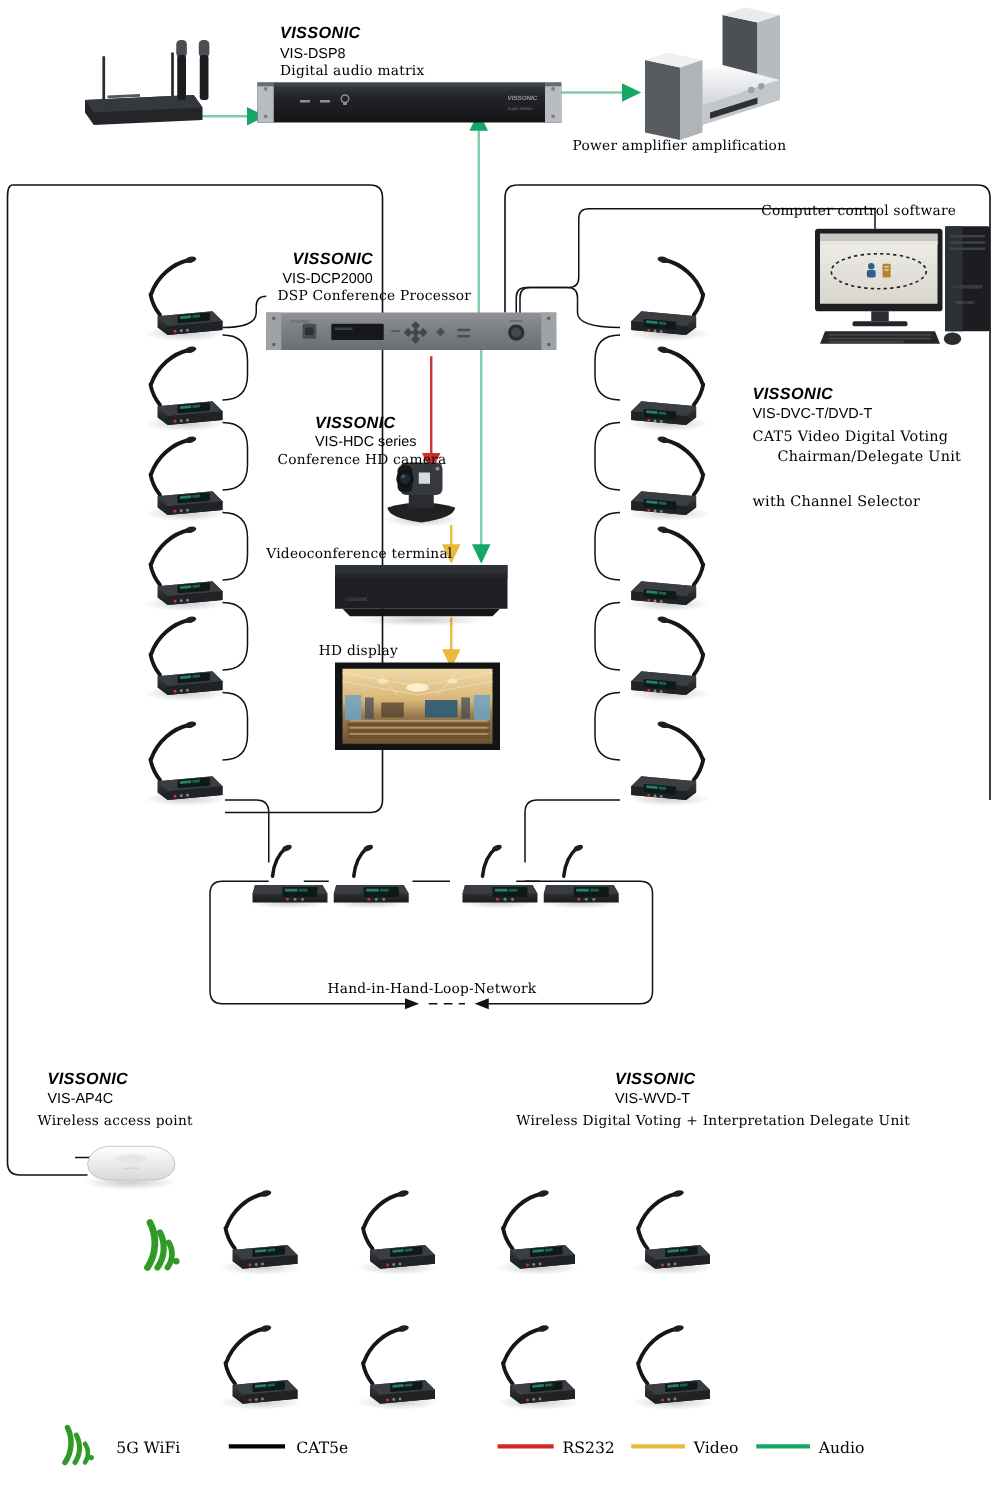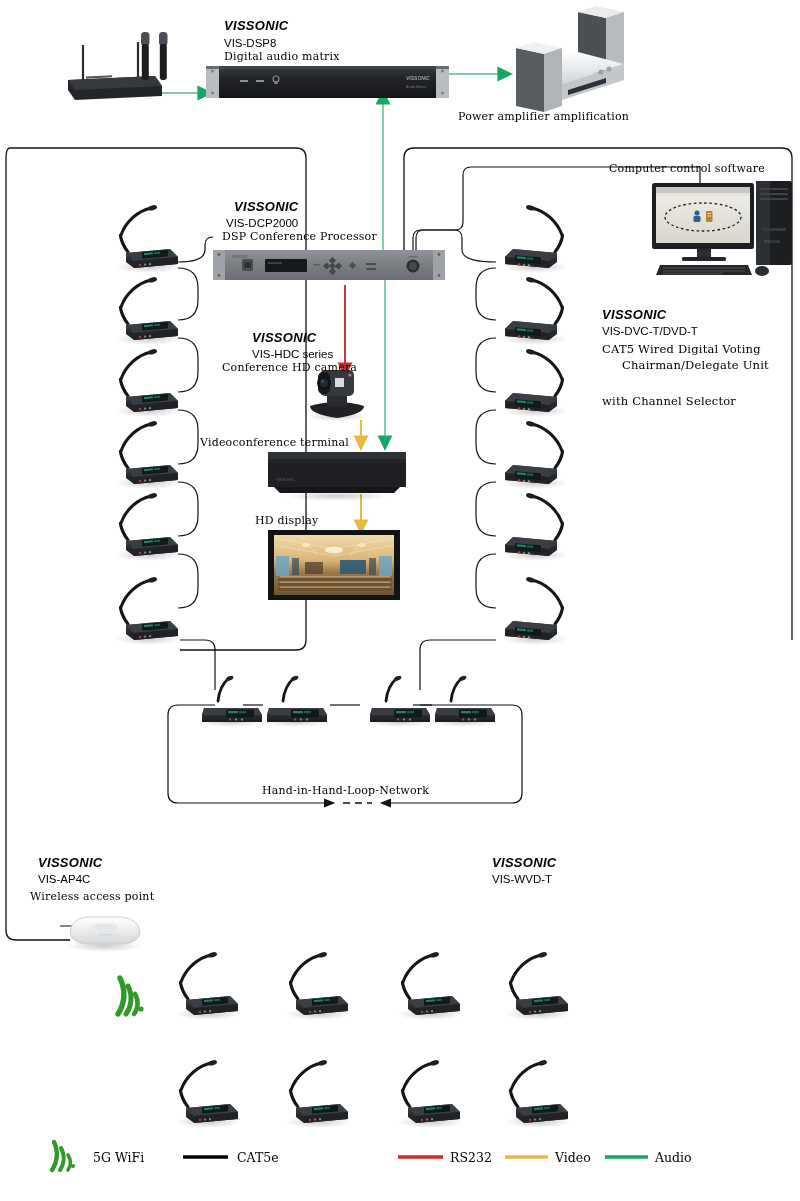--- a/index.html
+++ b/index.html
@@ -469,38 +469,39 @@
   <div class="lbl brand" style="left:234px;top:199px;">VISSONIC</div>
   <div class="lbl model" style="left:226px;top:216px;">VIS-DCP2000</div>
   <div class="lbl desc" style="left:222px;top:230px;">DSP Conference Processor</div>
 
   <div class="lbl desc" style="left:609px;top:162px;">Computer control software</div>
 
   <div class="lbl brand" style="left:252px;top:330px;">VISSONIC</div>
   <div class="lbl model" style="left:252px;top:347px;">VIS-HDC series</div>
   <div class="lbl desc" style="left:222px;top:361px;">Conference HD camera</div>
 
-  <div class="lbl desc" style="left:200px;top:436px;">Videoconference terminal</div>
+  <div class="lbl desc" style="left:200px;top:436px;padding-left:13px;">Videoconference terminal</div>
 
   <div class="lbl desc" style="left:255px;top:514px;">HD display</div>
 
   <div class="lbl brand" style="left:602px;top:307px;">VISSONIC</div>
   <div class="lbl model" style="left:602px;top:324px;">VIS-DVC-T/DVD-T</div>
-  <div class="lbl desc-sm" style="left:602px;top:342px;">CAT5 Wired Digital Voting</div>
+  <div class="lbl desc-sm" style="left:602px;top:342px;">CAT5 Video Digital Voting</div>
   <div class="lbl desc-sm" style="left:602px;top:358px;margin-left:20px;">Chairman/Delegate Unit</div>
   <div class="lbl desc-sm" style="left:602px;top:394px;">with Channel Selector</div>
 
   <div class="lbl desc" style="left:262px;top:784px;">Hand-in-Hand-Loop-Network</div>
 
   <div class="lbl brand" style="left:38px;top:855px;">VISSONIC</div>
   <div class="lbl model" style="left:38px;top:872px;">VIS-AP4C</div>
   <div class="lbl desc" style="left:30px;top:890px;">Wireless access point</div>
 
   <div class="lbl brand" style="left:492px;top:855px;">VISSONIC</div>
   <div class="lbl model" style="left:492px;top:872px;">VIS-WVD-T</div>
+  <div class="lbl desc" style="left:413px;top:890px;">Wireless Digital Voting + Interpretation Delegate Unit</div>
 
   <div class="lbl legend-txt" style="left:93px;top:1150px;">5G WiFi</div>
   <div class="lbl legend-txt" style="left:237px;top:1150px;">CAT5e</div>
   <div class="lbl legend-txt" style="left:450px;top:1150px;">RS232</div>
   <div class="lbl legend-txt" style="left:555px;top:1150px;">Video</div>
   <div class="lbl legend-txt" style="left:655px;top:1150px;">Audio</div>
 
 </div>
 
 </body></html>

